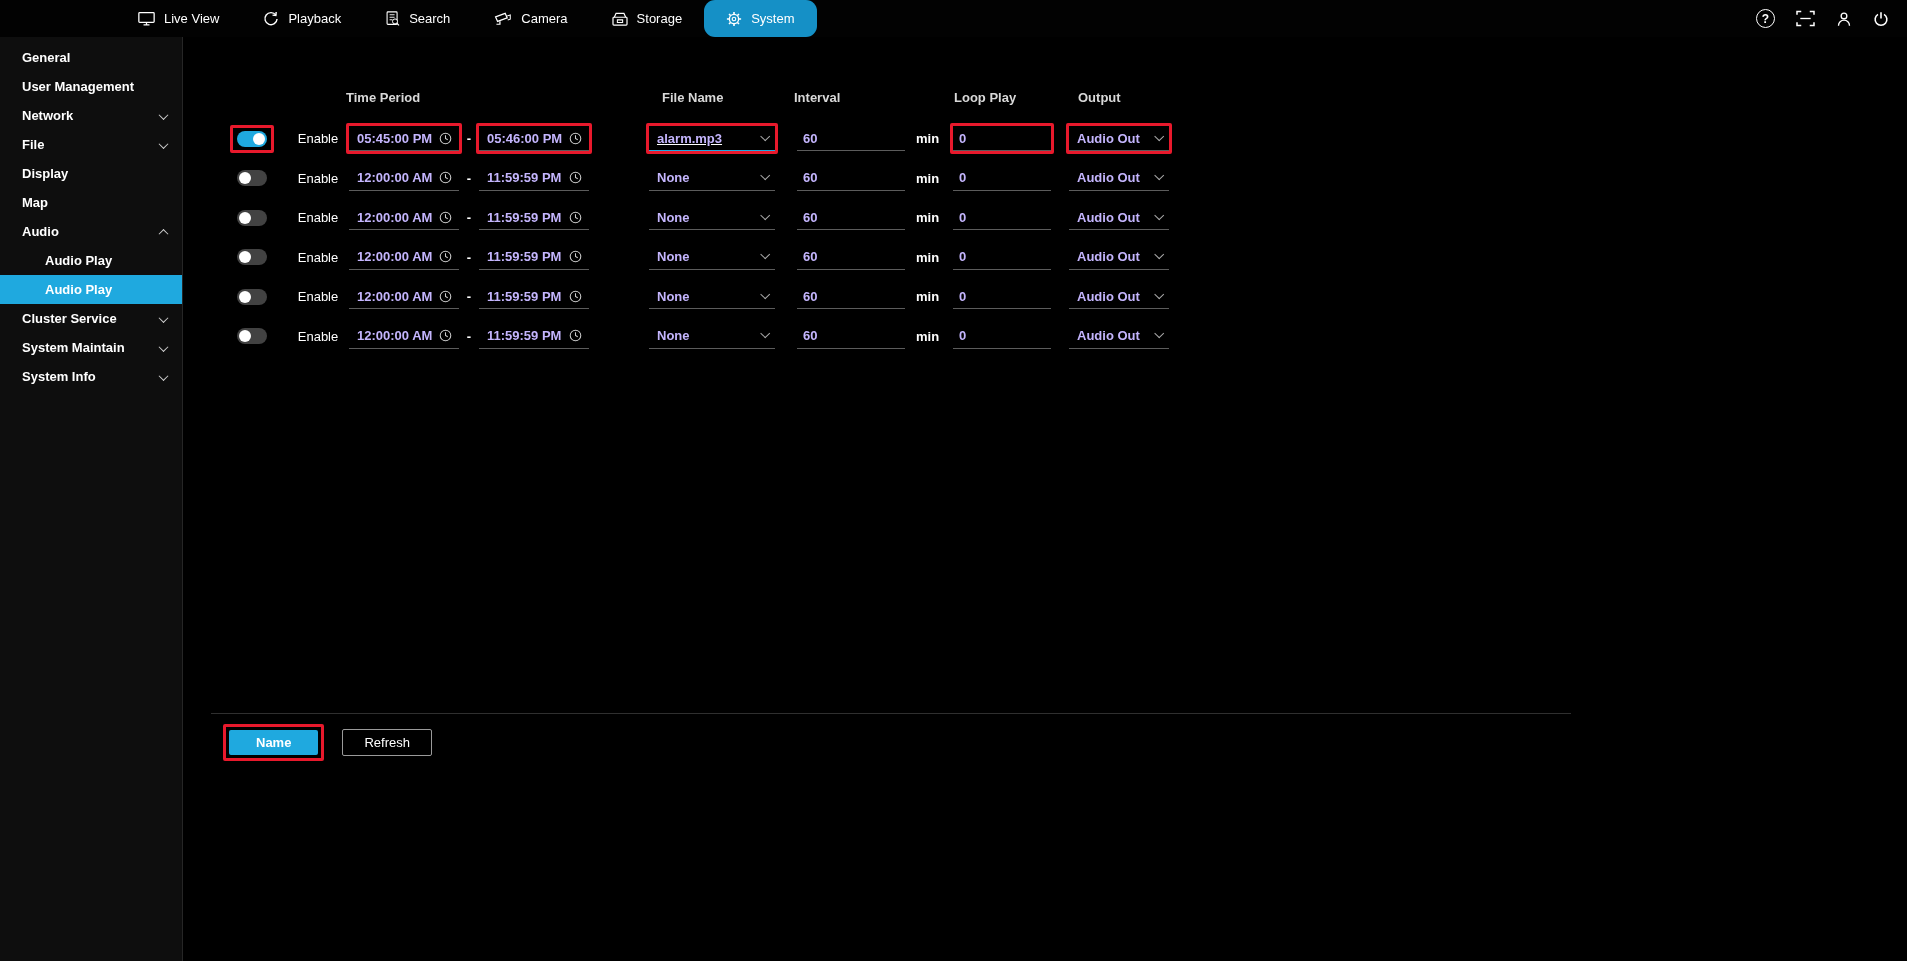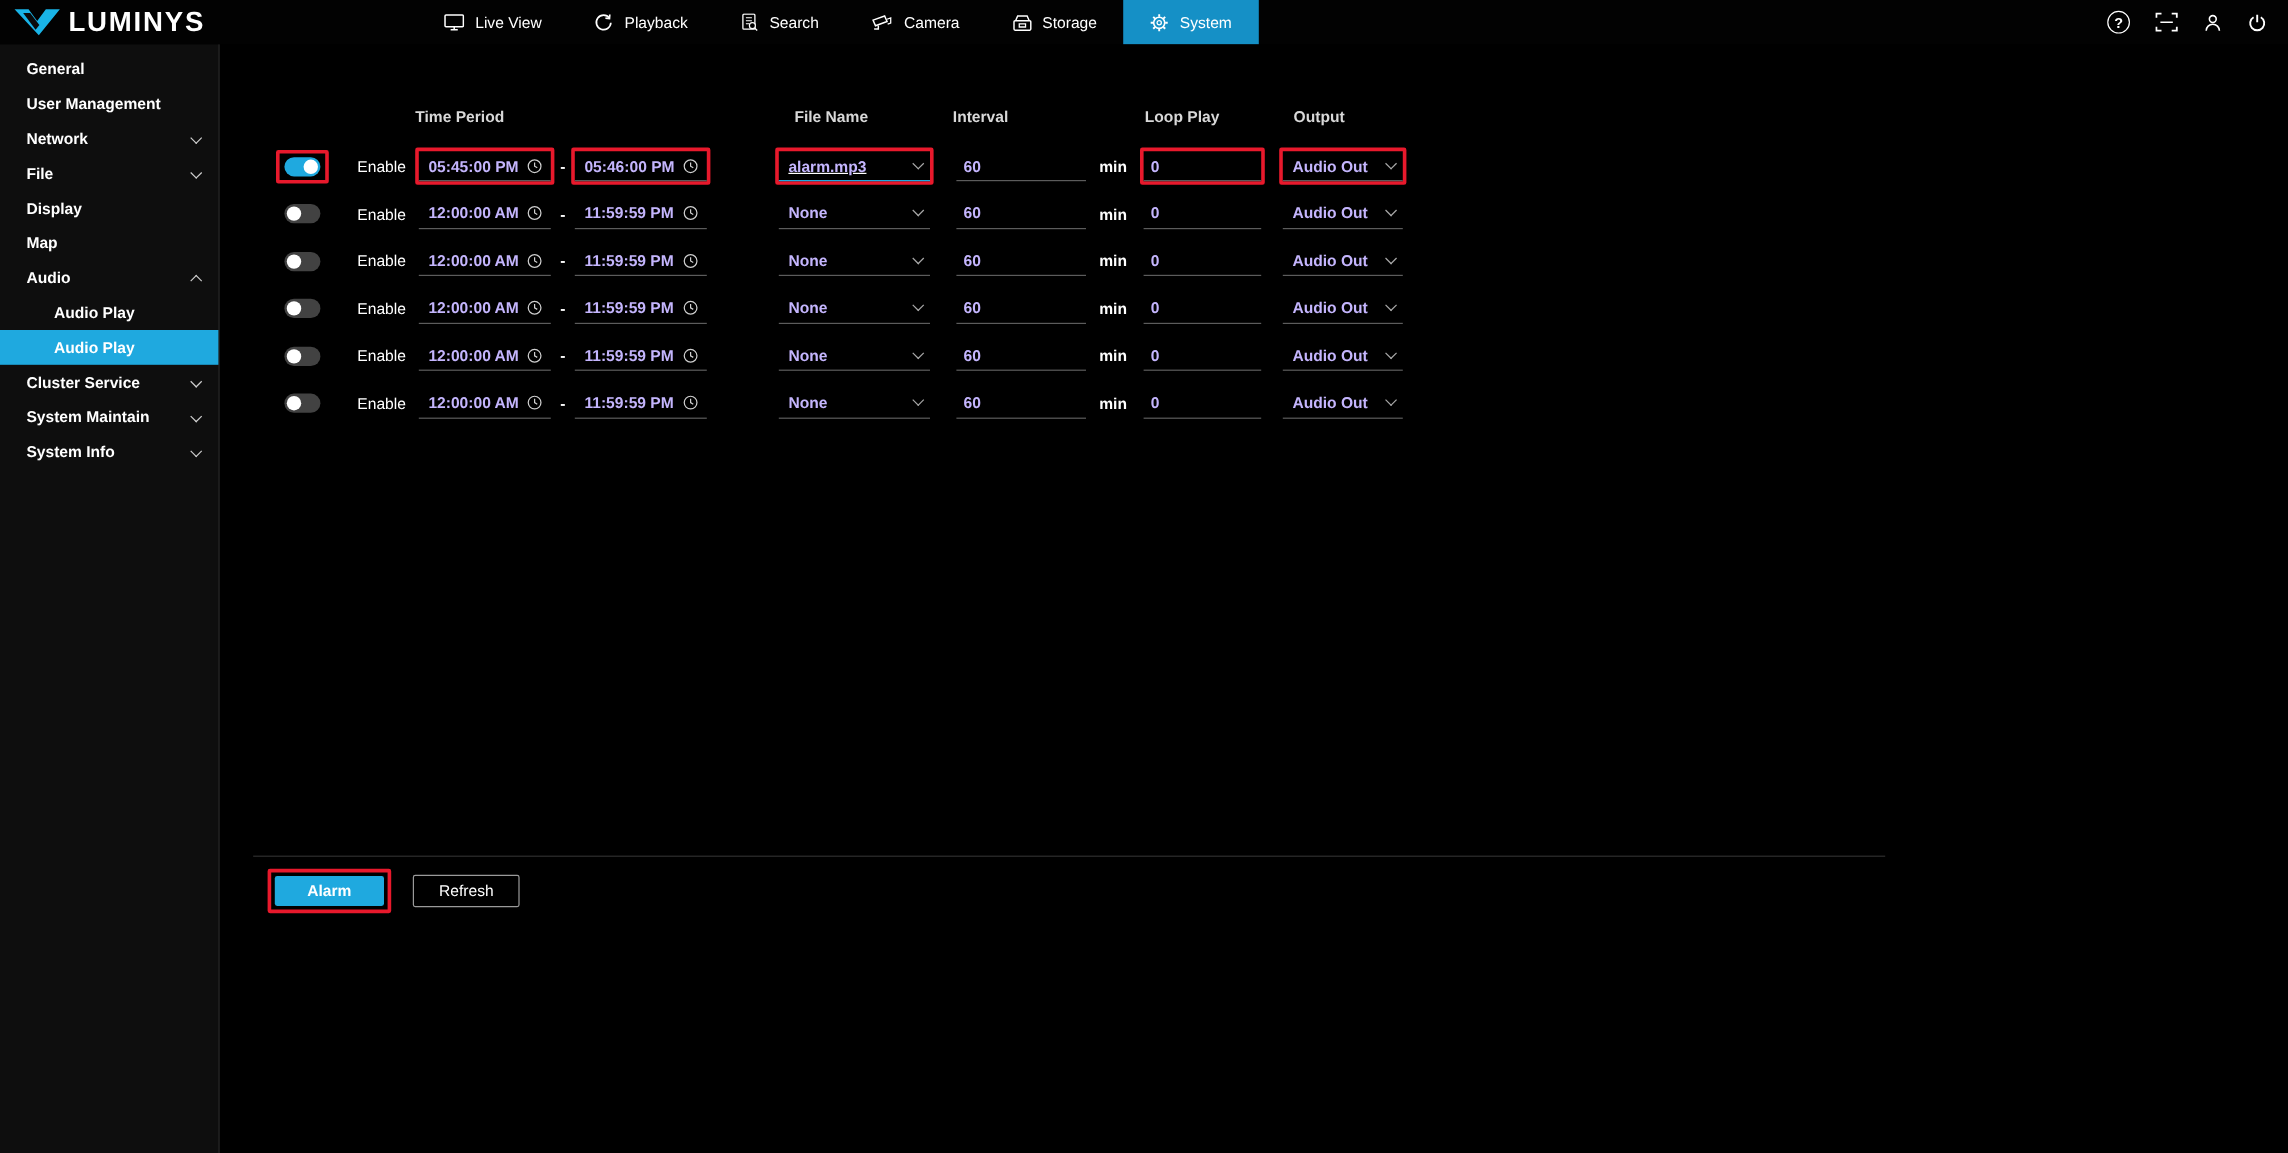--- a/index.html
+++ b/index.html
@@ -14,21 +14,21 @@
     color:#fff;
     font-family:"Liberation Sans",sans-serif;
     position:relative;
   }
   
   .topbar{height:37px;background:#020202;display:flex;align-items:stretch;}
   .logo{display:flex;align-items:center;padding-left:10px;width:232px;}
   .logo-text{font-size:23px;font-weight:800;letter-spacing:1.5px;margin-left:5px;}
   .nav{display:flex;margin-left:116px;}
   .nav-item{display:flex;align-items:center;gap:9px;padding:0 22px;font-size:13px;cursor:pointer;white-space:nowrap;}
-  .nav-item.active{background:var(--nav-active);}
+  .nav-item.active{background:var(--nav-active);border-radius:11px;}
   .top-icons{margin-left:auto;display:flex;align-items:center;gap:21px;padding-right:18px;}
   .top-icon{display:flex;align-items:center;justify-content:center;cursor:pointer;}
   .qicon{width:19px;height:19px;border:1.6px solid #fff;border-radius:50%;display:flex;align-items:center;justify-content:center;font-size:12px;font-weight:700;}
   
   .sidebar{position:absolute;top:37px;left:0;width:183px;bottom:0;background:#0e0e0e;border-right:1px solid #262626;padding-top:6px;}
   .side-item{height:29px;display:flex;align-items:center;padding:0 15px 0 22px;font-size:13px;font-weight:600;cursor:pointer;}
   .side-item.sub{padding-left:45px;}
   .side-item.active{background:var(--accent);}
   .side-item .schev{margin-left:auto;}
   .chev{width:7px;height:7px;border-right:1.6px solid #cfcfcf;border-bottom:1.6px solid #cfcfcf;display:inline-block;}
@@ -71,29 +71,20 @@
   .apply-wrap{border:3px solid var(--highlight);padding:3px;display:inline-block;border-radius:2px;}
   button{font-family:"Liberation Sans",sans-serif;}
   .apply{background:var(--accent);border:none;color:#fff;font-weight:700;font-size:13px;padding:5px 27px;border-radius:2px;cursor:pointer;}
   .refresh{background:transparent;border:1px solid #9a9a9a;color:#fff;font-size:13px;padding:5px 21px;border-radius:2px;margin-left:18px;cursor:pointer;}
   svg{display:block;}
 </style>
 </head>
 <body>
 
 <header class="topbar">
-  <div class="logo">
-    <span>
-      <svg viewBox="0 0 46 30" width="42" height="27">
-        <path d="M2 3 L15 3 L23 14 L31 3 L44 3 L24.5 27 Z" fill="#19B4E7"></path>
-        <path d="M10 6.5 L16.5 6.5 L25 17.5 L21.5 22 Z" fill="#0b0b0b"></path>
-      </svg>
-    </span>
-    <span class="logo-text">LUMINYS</span>
-  </div>
 
   <nav class="nav">
     <div class="nav-item">
       <span>
         <svg viewBox="0 0 20 17" width="17" height="15">
             <rect x="1" y="1.5" width="18" height="11.5" rx="1" fill="none" stroke="#fff" stroke-width="1.5"></rect>
             <path d="M6.5 16h7M10 13v3" stroke="#fff" stroke-width="1.5"></path>
           </svg>
       </span>
       <span>Live View</span>
@@ -599,18 +590,18 @@
       </span>
     </div>
   </div>
 </div>
   </div>
 
   <div class="footer">
     <div class="divider"></div>
     <div class="btns">
       <span class="apply-wrap">
-        <button class="apply">Alarm</button>
+        <button class="apply">Name</button>
       </span>
       <button class="refresh">Refresh</button>
     </div>
   </div>
 </main>
 
 </body></html>

